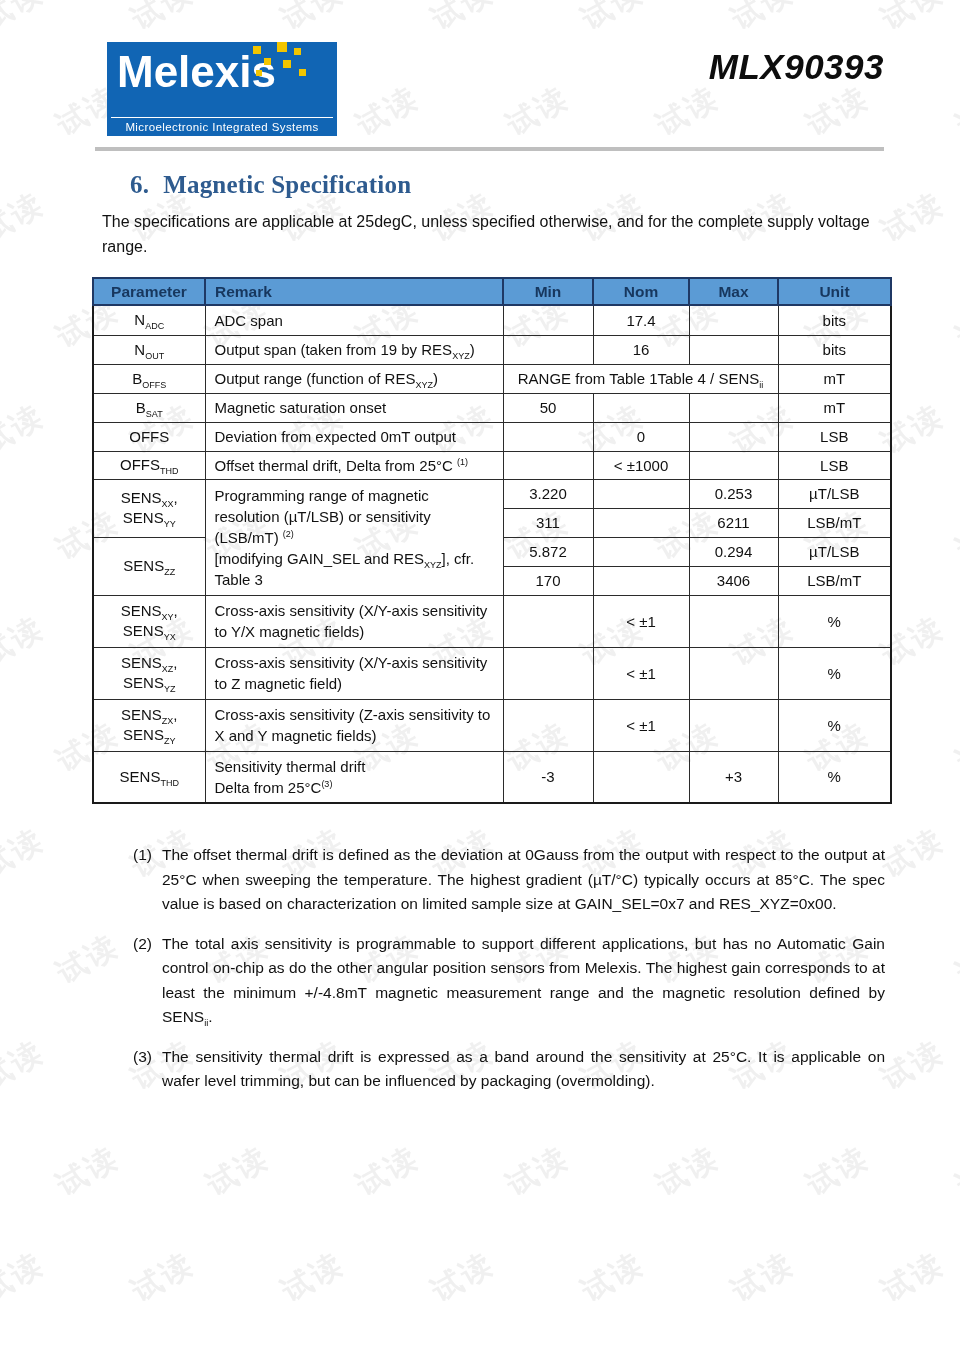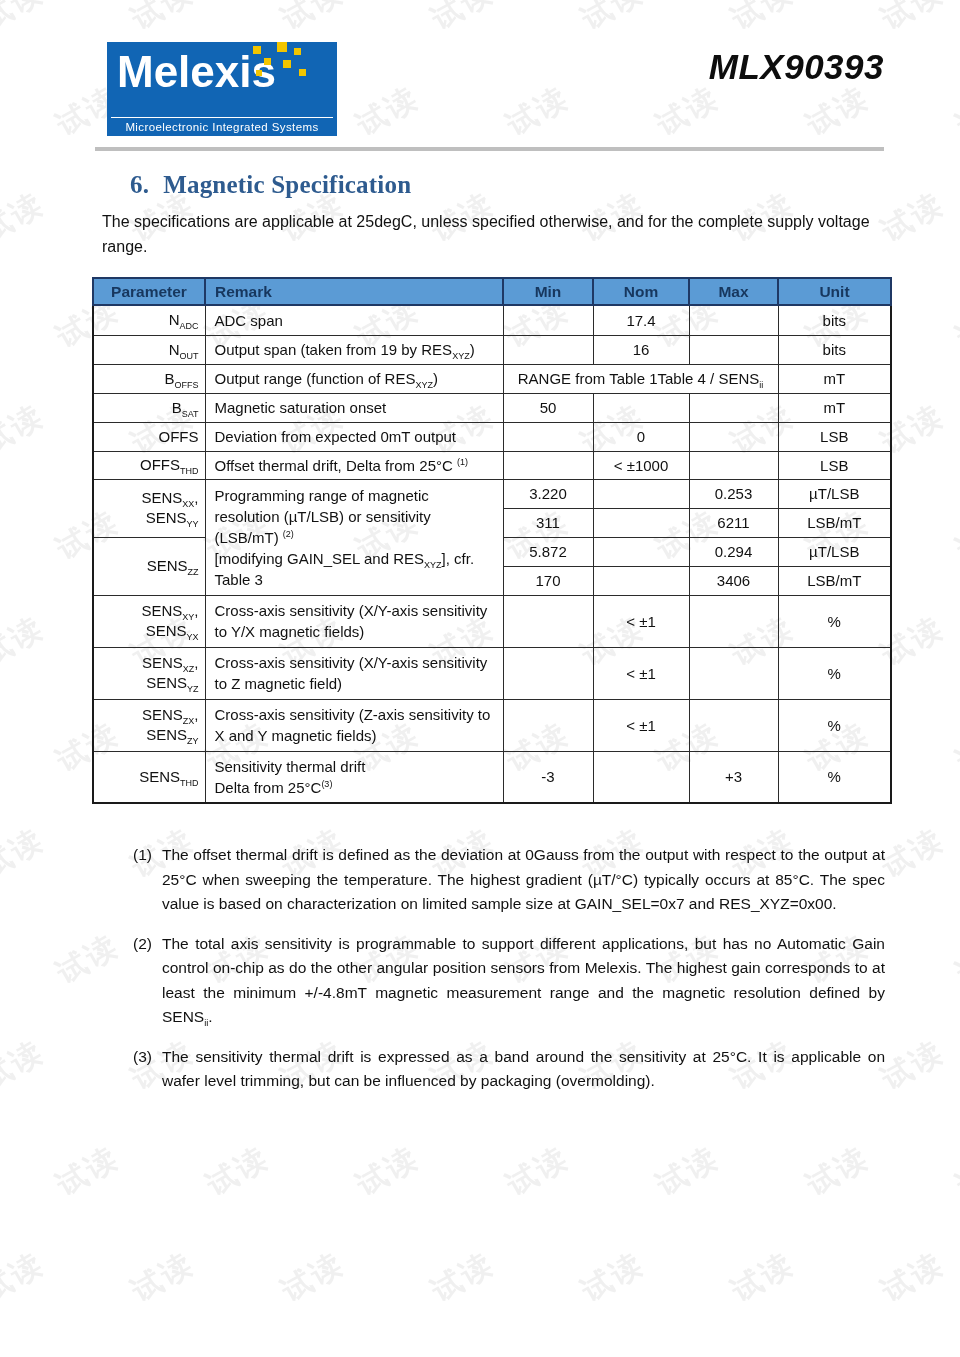--- a/index.html
+++ b/index.html
@@ -57,21 +57,21 @@
     position:absolute; left:92px; top:277px; width:798px;
     border-collapse:collapse; table-layout:fixed; font-size:15px;
   }
   .spec-table th {
     background:var(--header-fill,#5b9bd5); color:var(--header-text,#17375e);
     border:2px solid #1f3864; font-weight:bold; font-size:15.5px; height:27px; padding:2px 4px;
   }
   .spec-table th.lft { text-align:left; padding-left:9px; }
   .spec-table td { border:1px solid #2b2b2b; padding:2px 6px; text-align:center; vertical-align:middle; }
   .spec-table td.remark { text-align:left; padding-left:9px; line-height:21px; }
-  .spec-table td.param { line-height:20px;text-align:right; }
+  .spec-table td.param { line-height:20px; }
   .spec-table tr.h30 { height:30px; }
   .spec-table tr.h29 { height:29px; }
   .spec-table tr.h28 { height:28px; }
   .spec-table tr.h52 { height:52px;margin-top:44px; }
   .spec-table tr.h50 { height:52px; }
   .spec-table tbody { border:2px solid #1a1a1a; }
   sub { font-size:0.6em; line-height:0; }
   sup { font-size:0.6em; line-height:0; vertical-align:super; }
 
   

